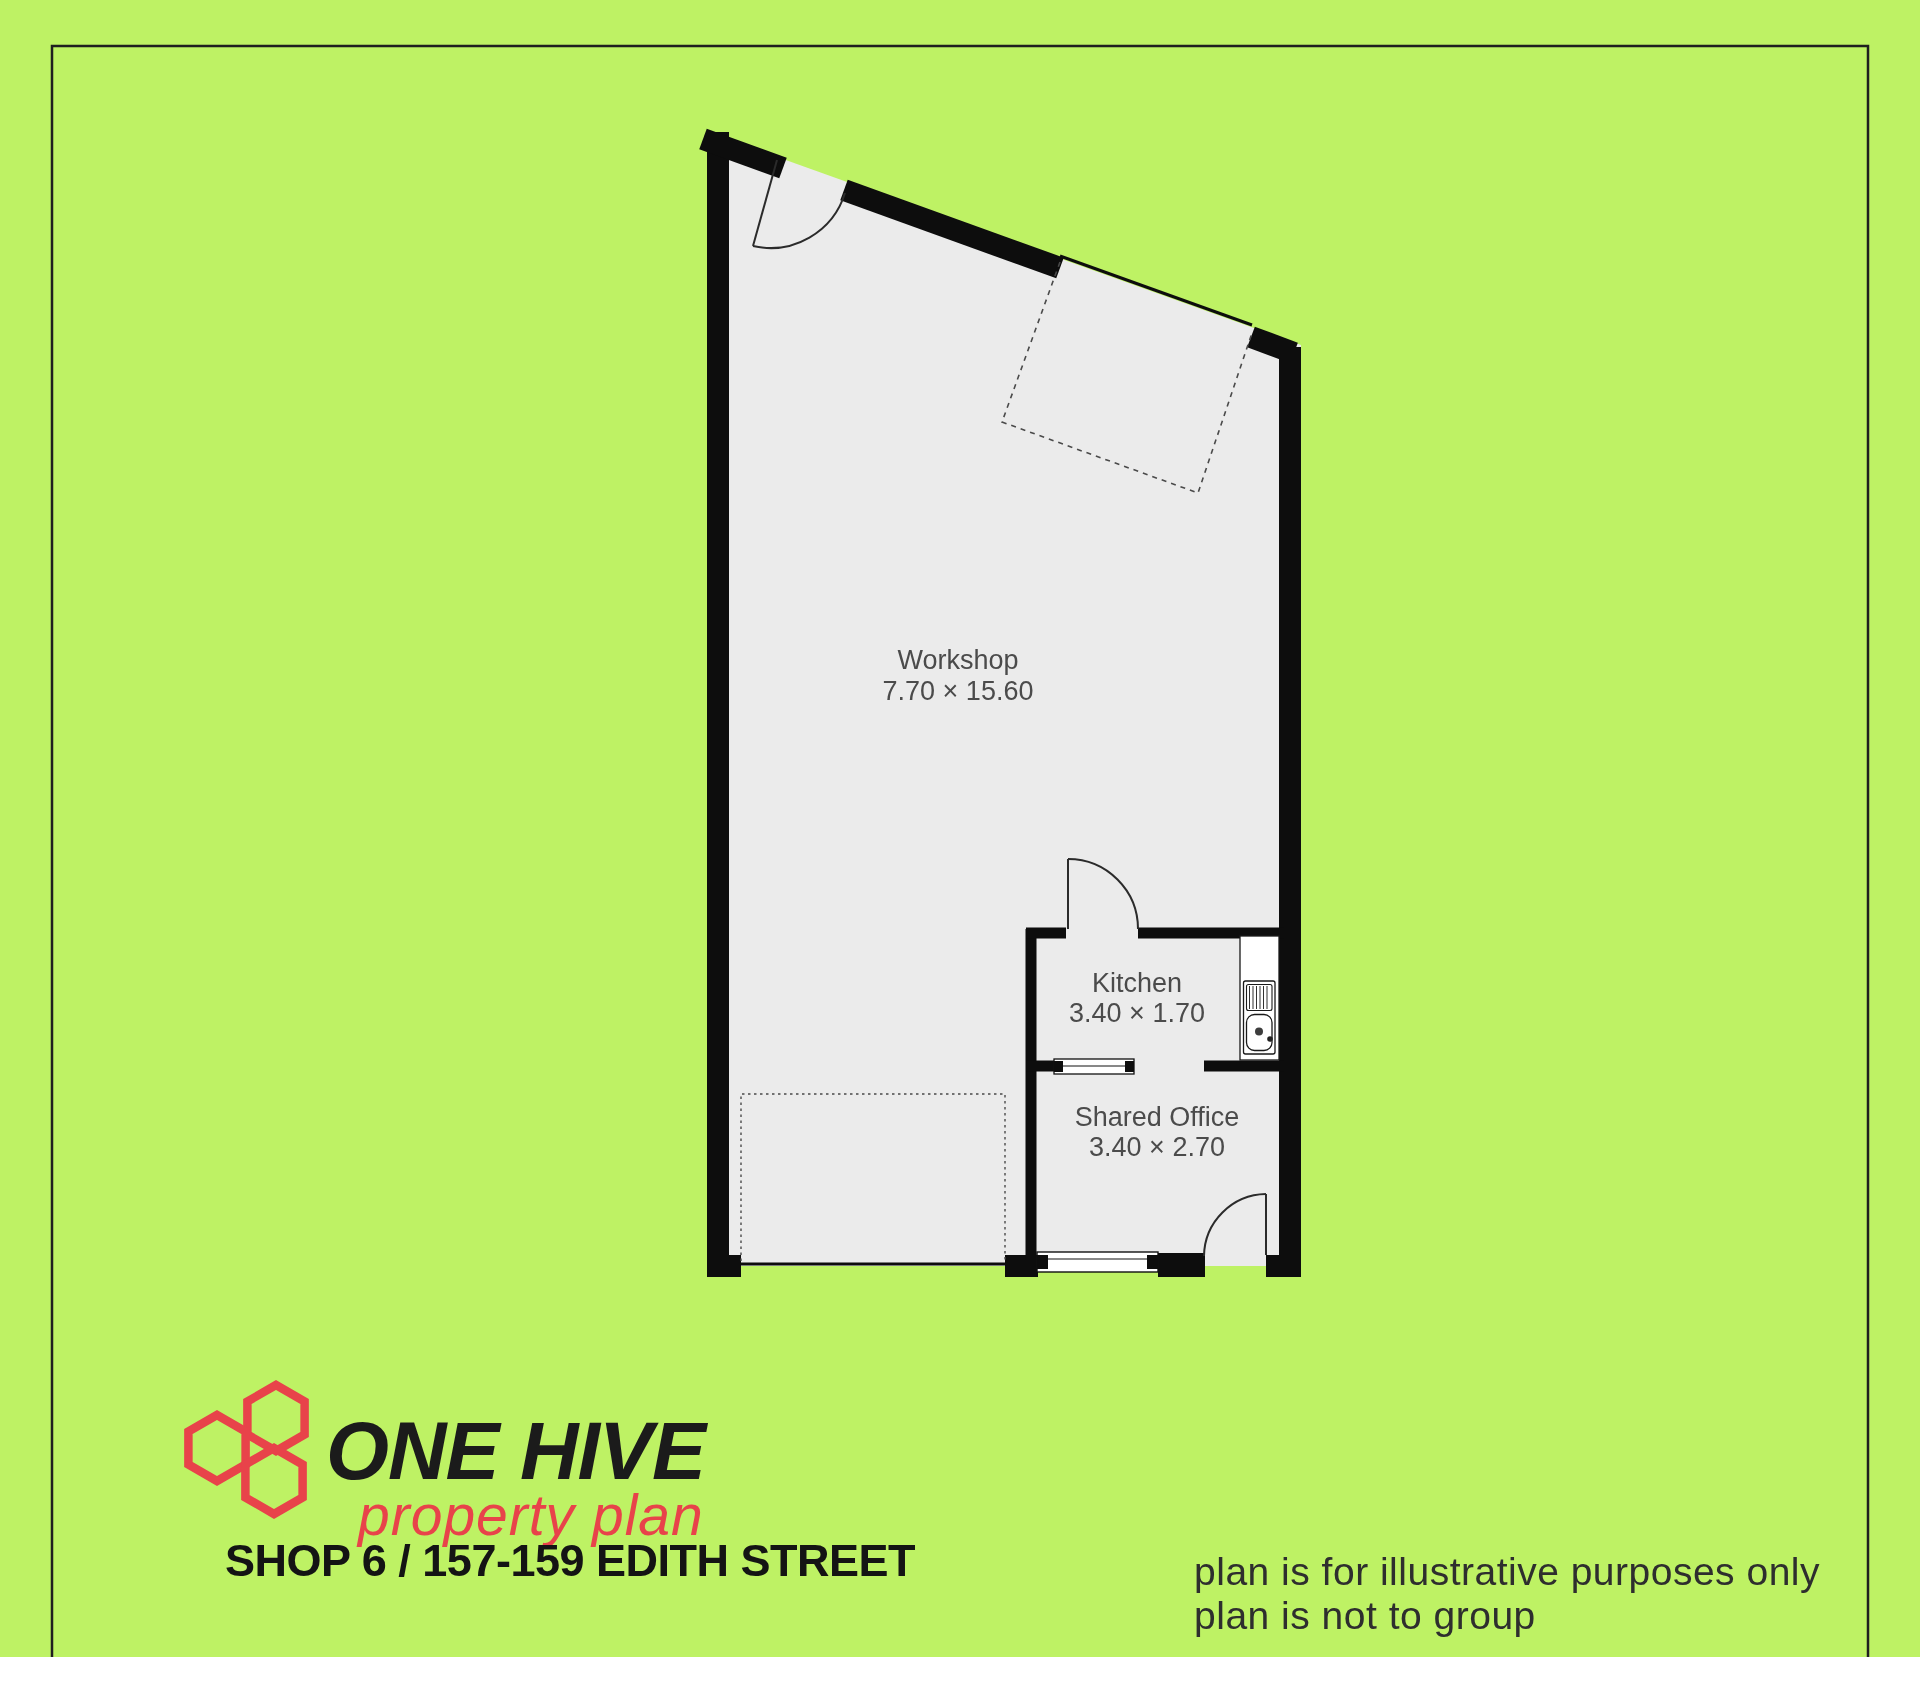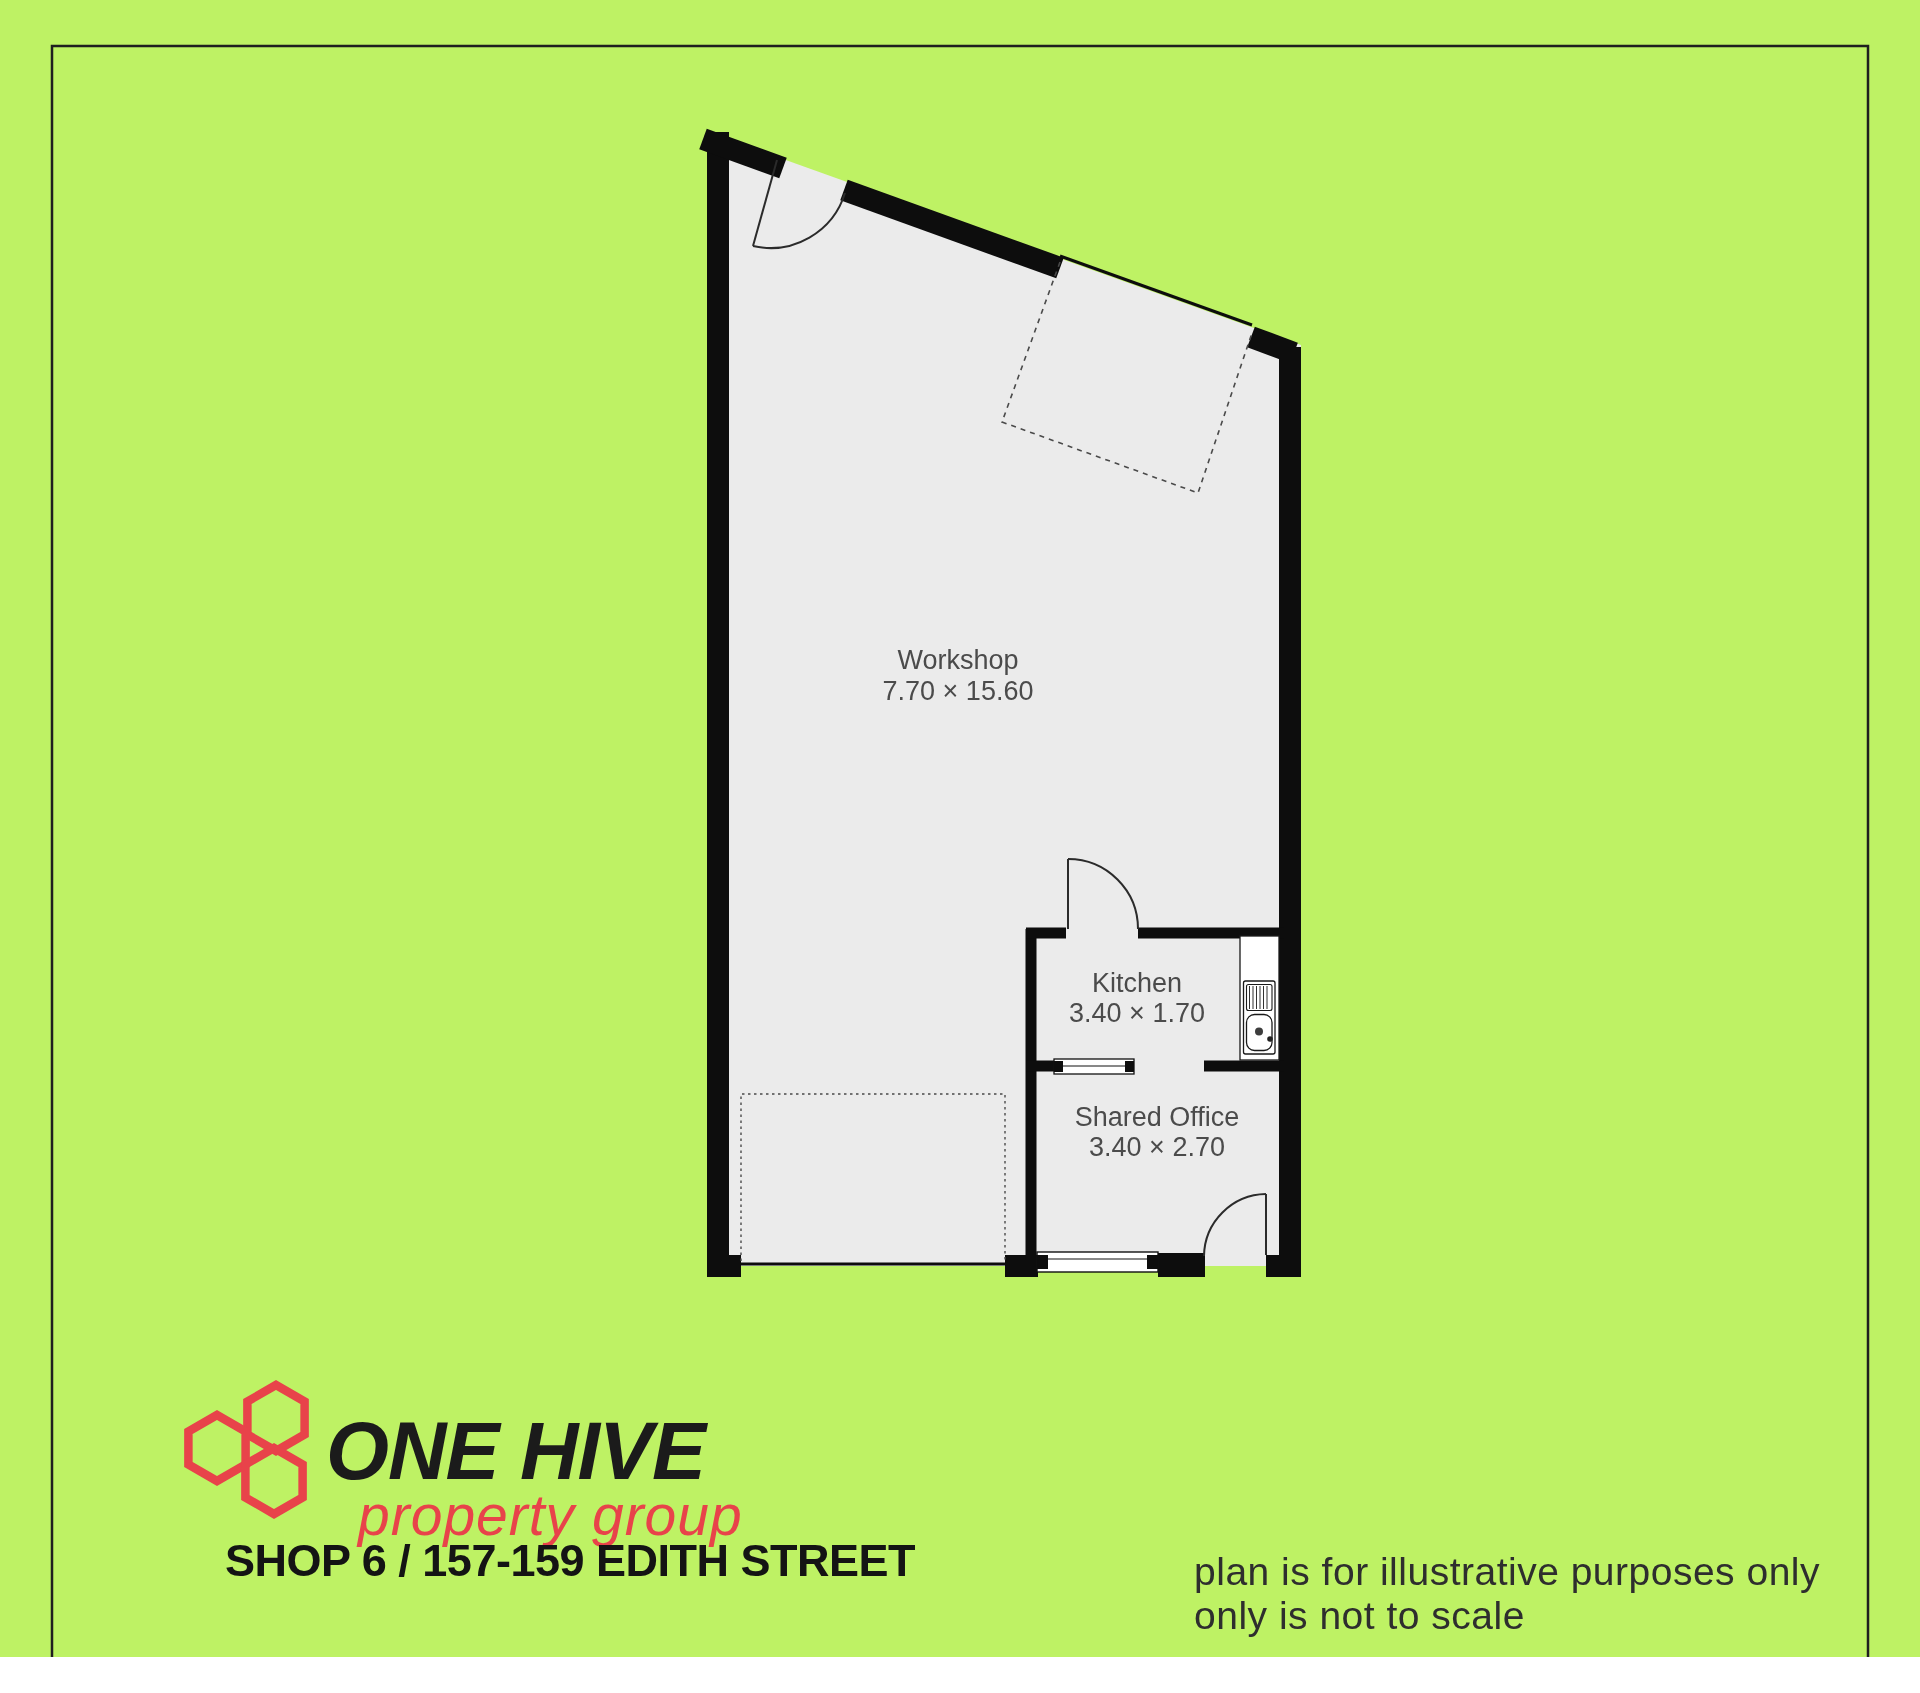--- a/index.html
+++ b/index.html
@@ -119,24 +119,24 @@
     </g>
 
     <g fill="none" stroke="#e8434a" stroke-width="8.5">
       <polygon points="276,1385 304.6,1401.5 304.6,1434.5 276,1451 247.4,1434.5 247.4,1401.5" stroke="#e8434a"></polygon>
       <polygon points="217,1415 245.6,1431.5 245.6,1464.5 217,1481 188.4,1464.5 188.4,1431.5" stroke="#e8434a"></polygon>
       <polygon points="274,1448 302.6,1464.5 302.6,1497.5 274,1514 245.4,1497.5 245.4,1464.5" stroke="#e8434a"></polygon>
     </g>
   </svg>
 
   <div id="logo-title" style="color: rgb(27, 27, 27);">ONE HIVE</div>
-  <div id="logo-subtitle" style="color: rgb(232, 67, 74);">property group</div>
+  <div id="logo-subtitle" style="color: rgb(232, 67, 74);">property plan</div>
 
   <div id="address">
     <div>SHOP 6 / 157-159 EDITH STREET</div>
   </div>
 
   <div id="disclaimer">
     <div>plan is for illustrative purposes only</div>
-    <div>only is not to scale</div>
+    <div>plan is not to group</div>
   </div>
 
 </div>
 
 </body></html>

